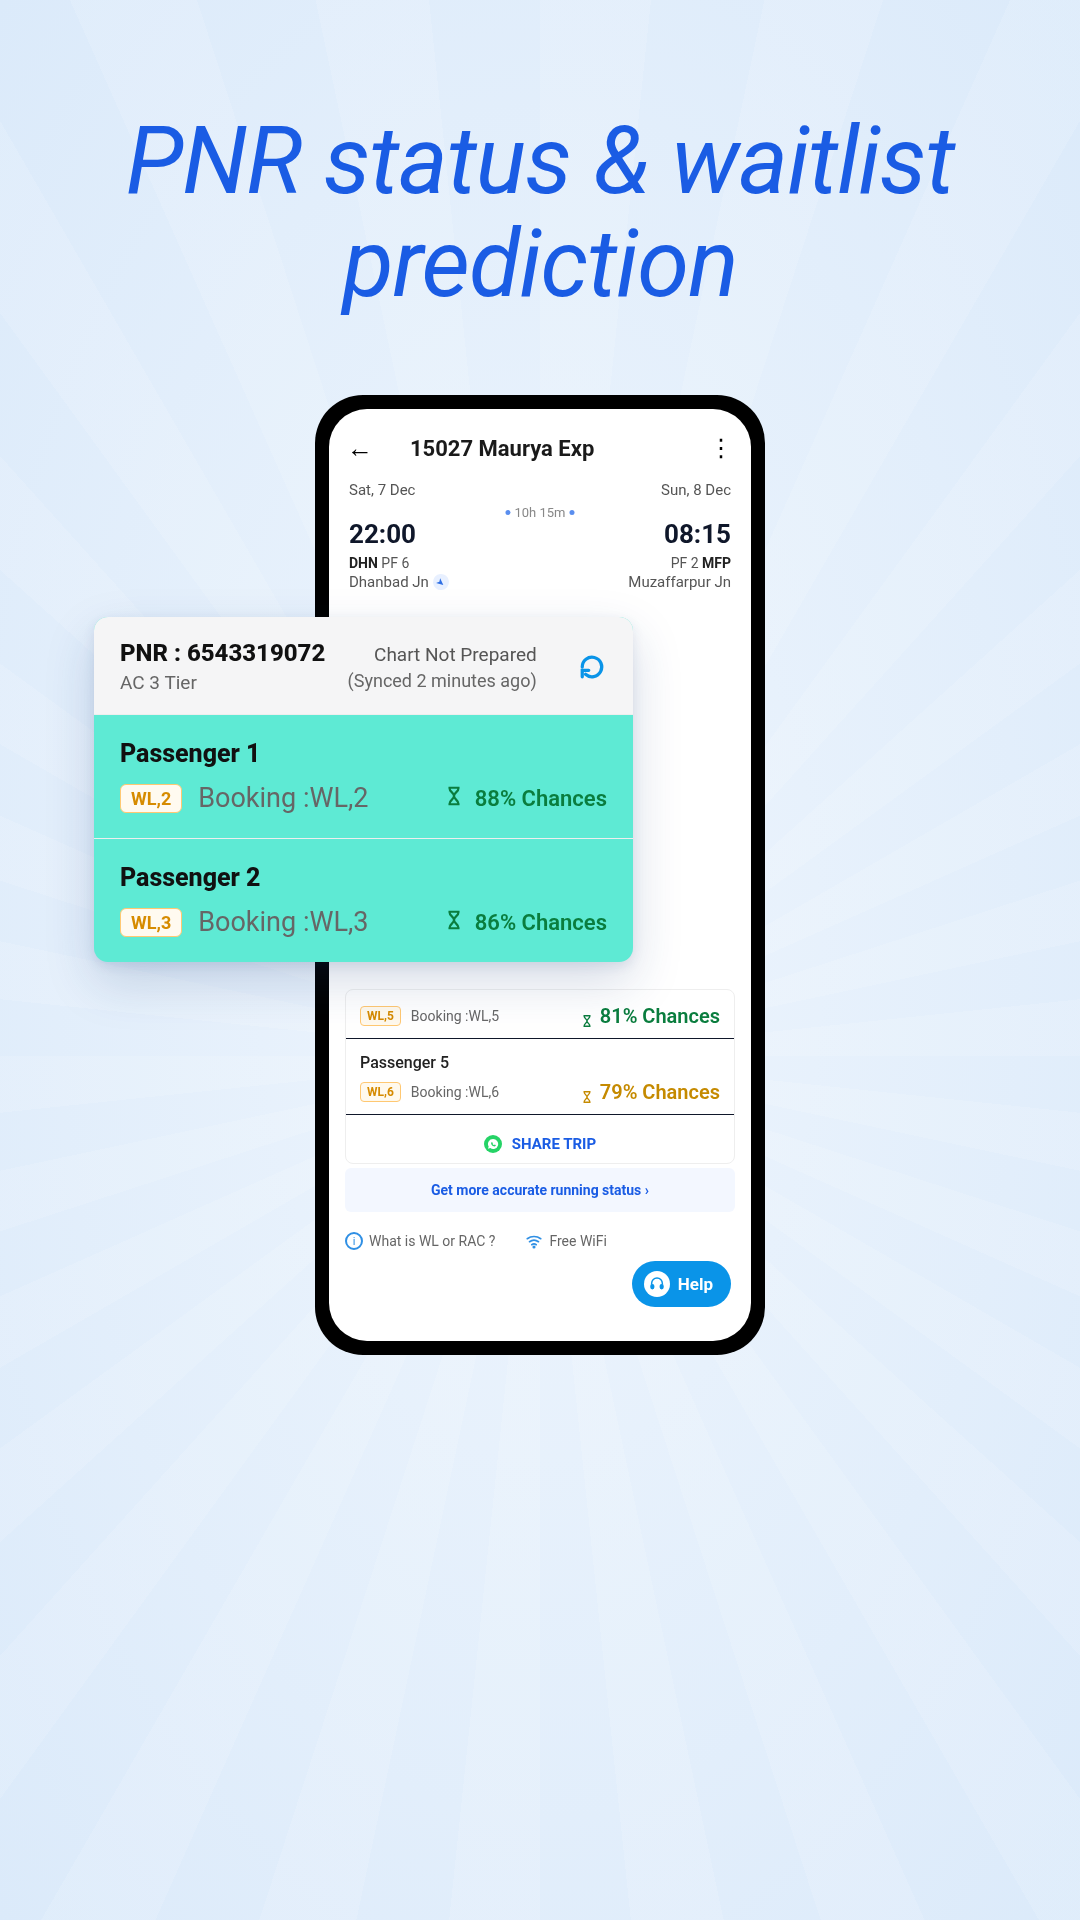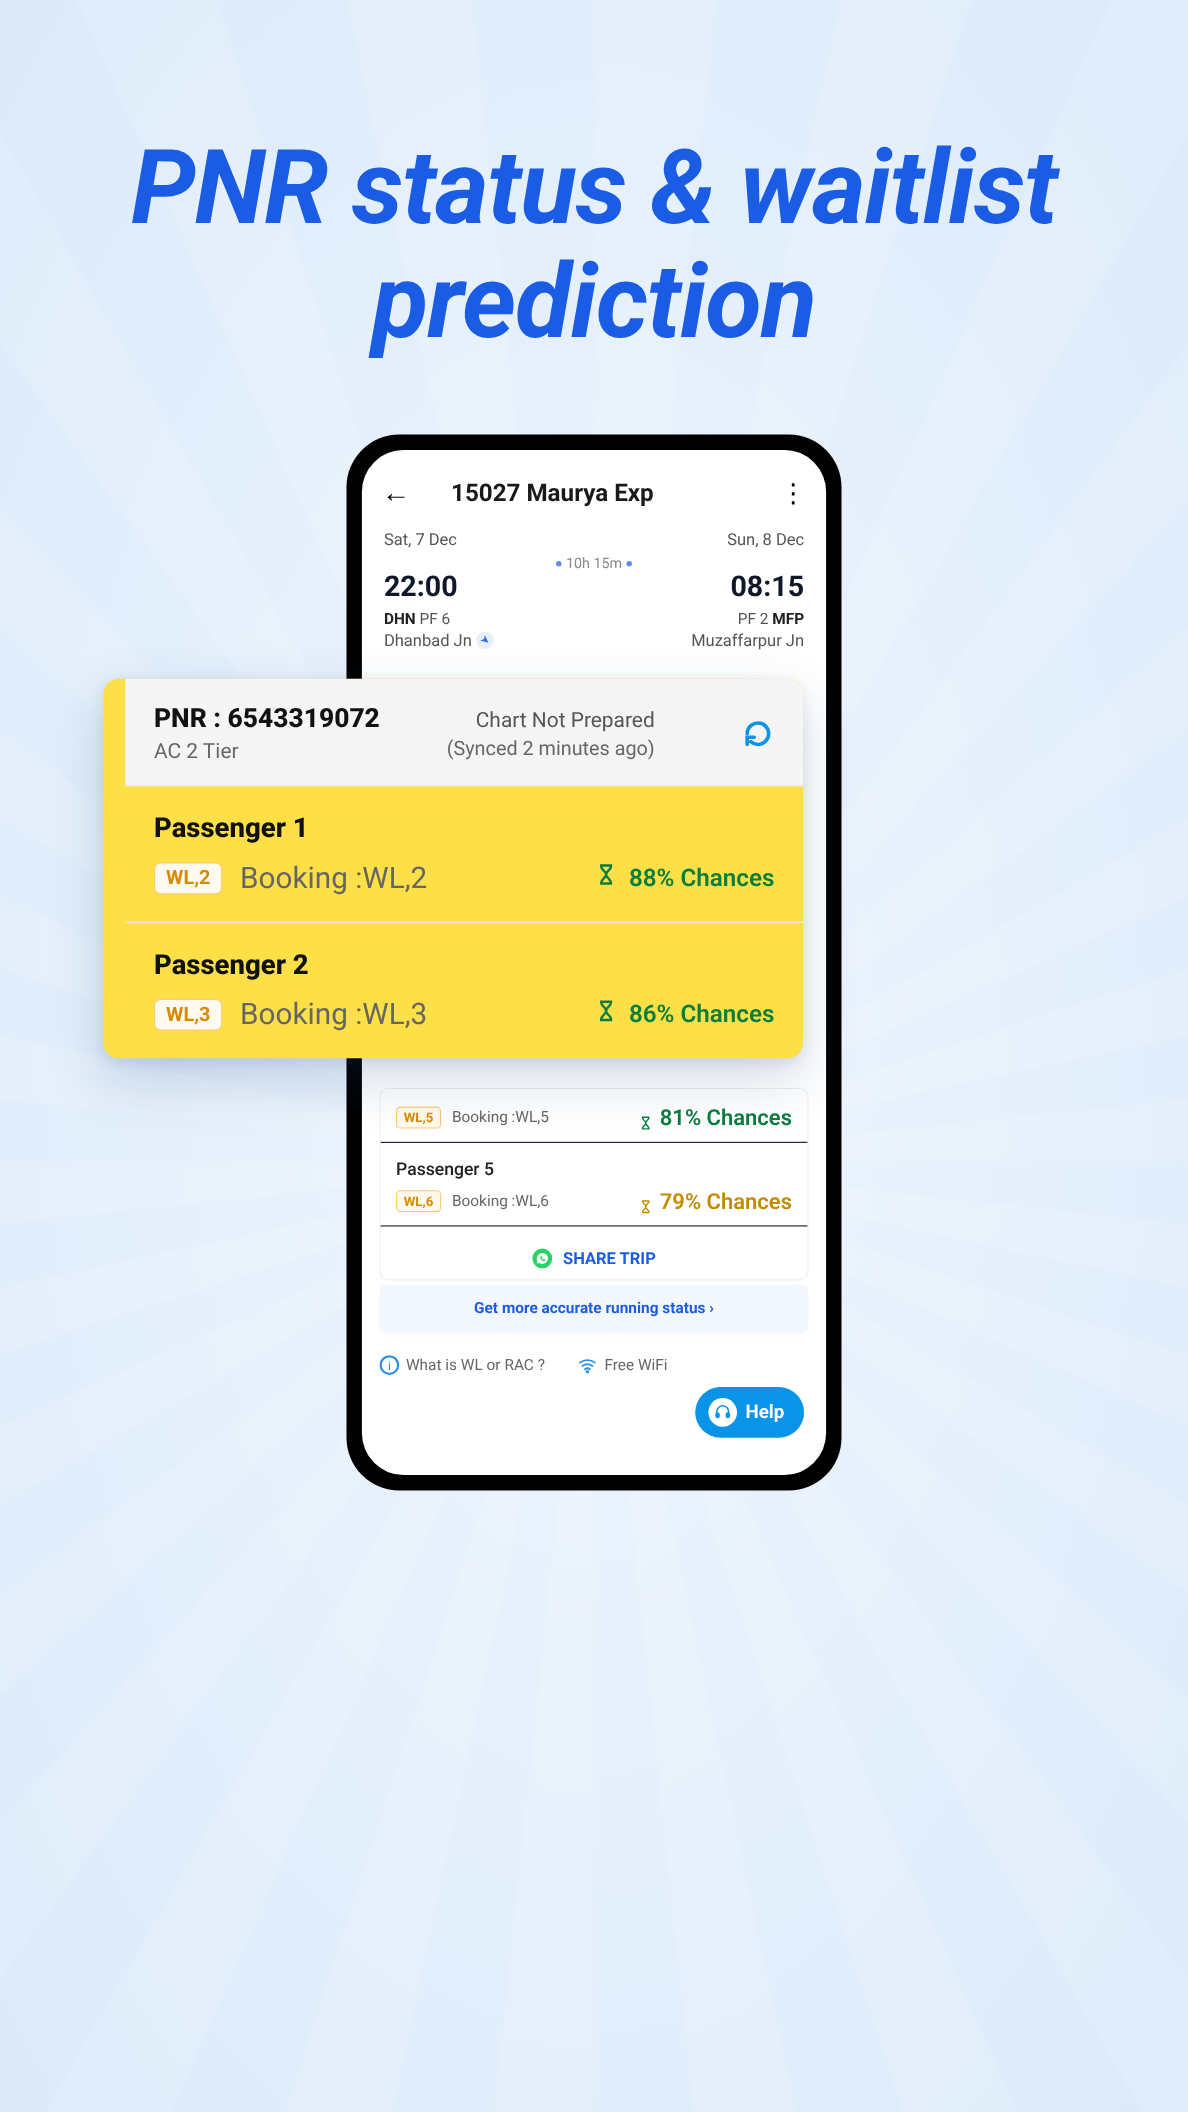--- a/index.html
+++ b/index.html
@@ -18,26 +18,26 @@
     position: absolute;
     inset: 0;
     background: repeating-conic-gradient(from 0deg at 50% 55%, 
       rgba(255,255,255,0.25) 0deg 6deg, 
       transparent 6deg 12deg);
     opacity: 0.5;
   }
   
   .headline {
     position: absolute;
-    top: 120px;
+    top: 110px;
     left: 0;
     right: 0;
     text-align: center;
     font-size: 94px;
-    font-weight: 700;
+    font-weight: 400;
     font-style: italic;
     color: #1a5ce4;
     line-height: 1.1;
     letter-spacing: -1px;
   }
   
   
   .phone {
     position: absolute;
     top: 395px;
@@ -221,26 +221,25 @@
     justify-content: center;
     color: #0a94e8;
     font-size: 14px;
   }
   
   
   .overlay-card {
     position: absolute;
     top: 617px;
     left: 94px;
-    width: 636px;
-    background: #fde047;
+    width: 539px;
+    background: #5eead4;
     border-radius: 14px;
     box-shadow: 0 20px 50px rgba(30,60,120,0.18), 0 4px 12px rgba(30,60,120,0.10);
     overflow: hidden;
-    padding-left: 20px;
   }
   .overlay-head {
     background: #f5f5f6;
     padding: 22px 26px 20px;
     display: flex;
     justify-content: space-between;
     align-items: center;
   }
   .pnr-title { font-size: 24px; font-weight: 800; color: #111; }
   .pnr-class { font-size: 19px; color: #666; margin-top: 4px; }
@@ -394,21 +393,21 @@
       </span>
       <span>Help</span>
     </div>
   </div>
 </div>
 
 <div class="overlay-card">
   <div class="overlay-head">
     <div>
       <div class="pnr-title">PNR : 6543319072</div>
-      <div class="pnr-class">AC 2 Tier</div>
+      <div class="pnr-class">AC 3 Tier</div>
     </div>
     <div>
       <div class="chart-status">Chart Not Prepared</div>
       <div class="synced">(Synced 2 minutes ago)</div>
     </div>
     <span class="refresh">
       <svg viewBox="0 0 24 24" fill="none" stroke="#0a94e8" stroke-width="3" stroke-linecap="round">
           <path d="M3 12a9 9 0 1 1 3 6.7"></path>
           <path d="M3 21v-6h6"></path>
         </svg>

